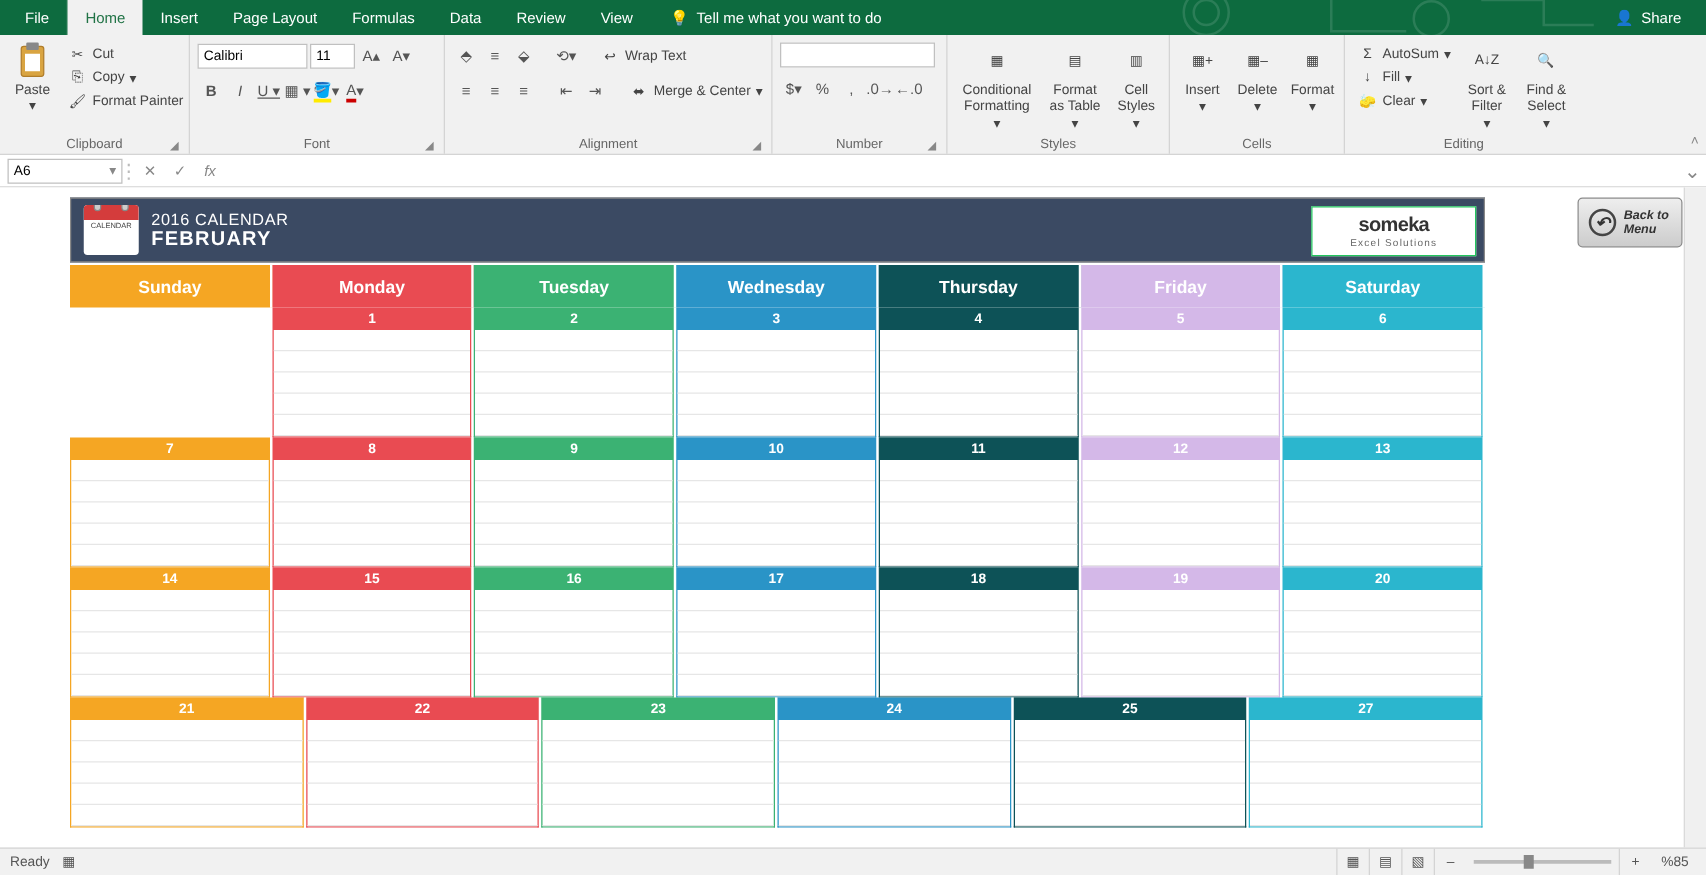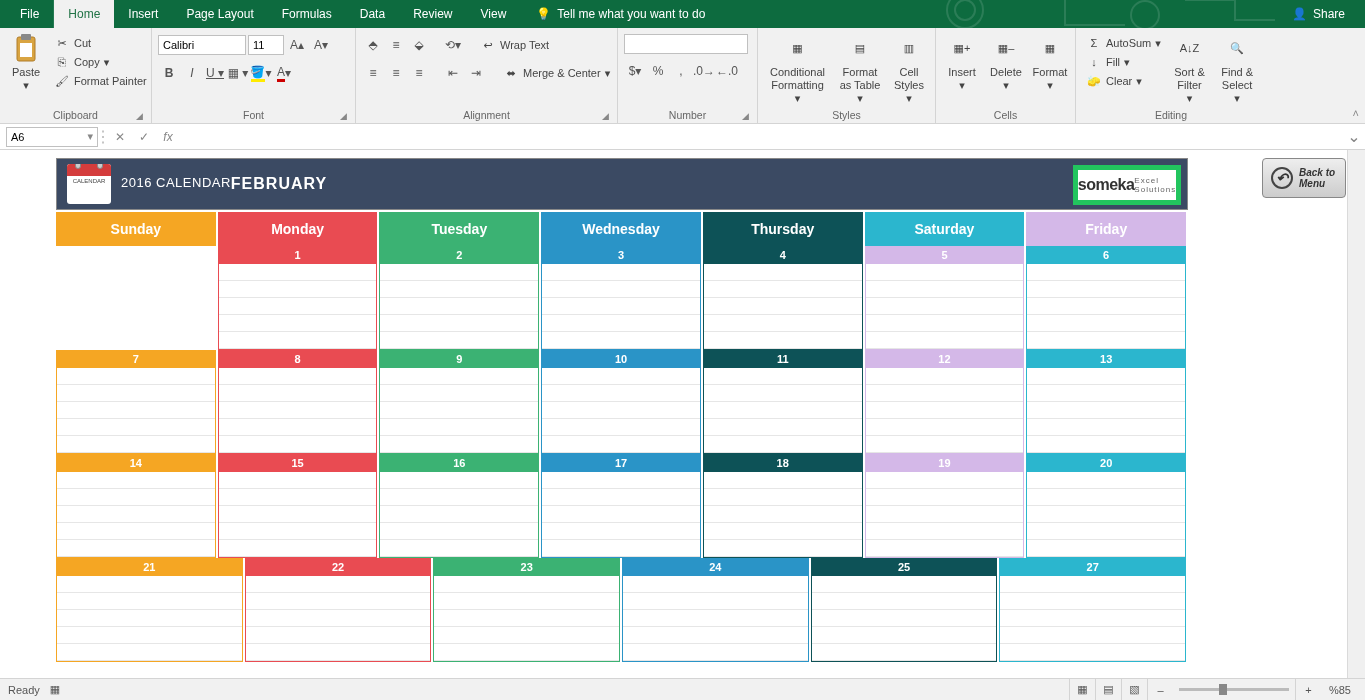--- a/index.html
+++ b/index.html
@@ -44,25 +44,25 @@
 .sheet-area { position:absolute; top:150px; bottom:22px; left:0; right:0; background:#fff; display:flex; }
 .sheet-scroll { flex:1; overflow:auto; padding:8px 0 0 8px; }
 .gutter-right { width:18px; background:#f0f0f0; border-left:1px solid #dadada; }
 
 
 .cal-wrap { margin-left:48px; }
 .cal-banner { height:52px; background:#3b4a63; display:flex; align-items:center; color:#fff; position:relative; width:1132px; border:1px solid #888; }
 .cal-icon { width:44px; height:40px; background:#fff; border-radius:3px; margin:0 10px; position:relative; overflow:hidden; }
 .cal-icon .top { height:12px; background:#d43c3c; }
 .cal-icon .ring { position:absolute; top:-3px; width:6px; height:8px; border:1px solid #888; border-radius:3px; background:#ccc; }
-.cal-title-block { display:flex; flex-direction:row; }
+.cal-title-block { display:flex; flex-direction:column; }
 .cal-title { font-size:13px; letter-spacing:.5px; }
 .cal-month { font-size:16px; font-weight:bold; letter-spacing:1px; }
 .cal-banner-right { position:absolute; right:140px; top:8px; font-size:10px; text-align:right; line-height:1.5; color:#d8e0ec; }
-.someka-logo { position:absolute; right:6px; top:6px; width:108px; height:40px; background:#fff; border:5px solid #22c55e; display:flex; align-items:center; justify-content:center; }
+.someka-logo { position:absolute; right:6px; top:6px; width:132px; height:40px; background:#fff; border:1px solid #22c55e; display:flex; flex-direction:column; align-items:center; justify-content:center; }
 .someka-logo .big { font-size:16px; font-weight:bold; color:#333; letter-spacing:-.5px; }
 .someka-logo .small { font-size:8px; color:#666; letter-spacing:1px; }
 .back-btn { position:absolute; right:0; top:0; width:84px; height:40px; background:linear-gradient(#eee,#ccc); border:1px solid #888; border-radius:4px; display:flex; align-items:center; gap:6px; padding:0 8px; cursor:pointer; font-size:10px; font-style:italic; font-weight:bold; color:#333; }
 .back-arrow { width:22px; height:22px; border:2px solid #444; border-radius:50%; display:flex; align-items:center; justify-content:center; font-size:14px; }
 
 .banner-row { display:flex; width:1290px; position:relative; }
 
 
 .week-header { display:flex; width:1132px; margin-top:2px; }
 .week-header .day { flex:1; height:34px; display:flex; align-items:center; justify-content:center; color:#fff; font-weight:bold; font-size:14px; border-right:2px solid #fff; }
@@ -333,22 +333,22 @@
             </div>
         </div>
       </div>
 
       <div class="week-header">
         <div class="day sun">Sunday</div>
         <div class="day mon">Monday</div>
         <div class="day tue">Tuesday</div>
         <div class="day wed">Wednesday</div>
         <div class="day thu">Thursday</div>
+        <div class="day fri">Friday</div>
         <div class="day sat">Saturday</div>
-        <div class="day fri">Friday</div>
       </div>
 
       <div class="cal-grid" id="cal-grid">
           <div class="cal-row">
             <div class="cal-cell blank">
               <div class="date-bar "></div>
               <div class="lines cell-border b-sun" style="visibility: hidden;">
                 <div></div>
                 <div></div>
                 <div></div>

